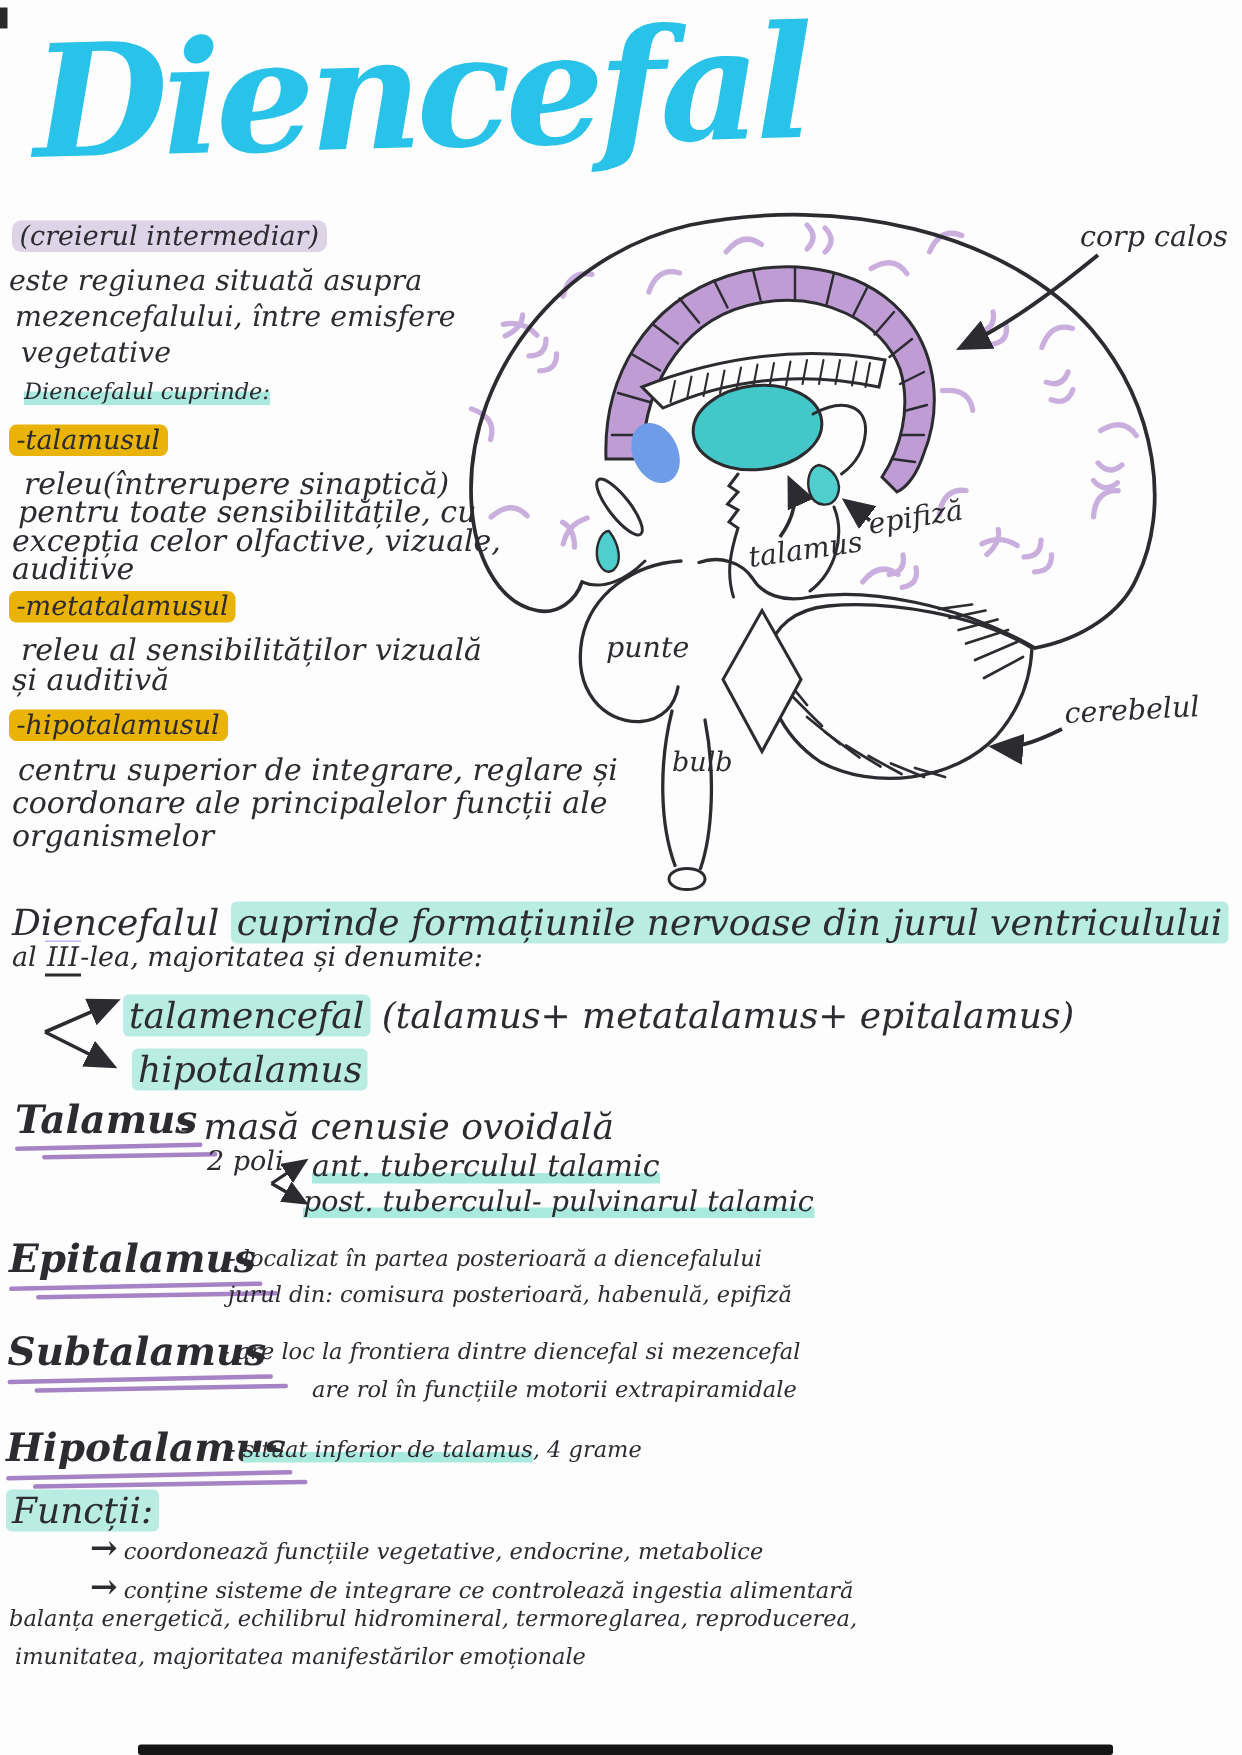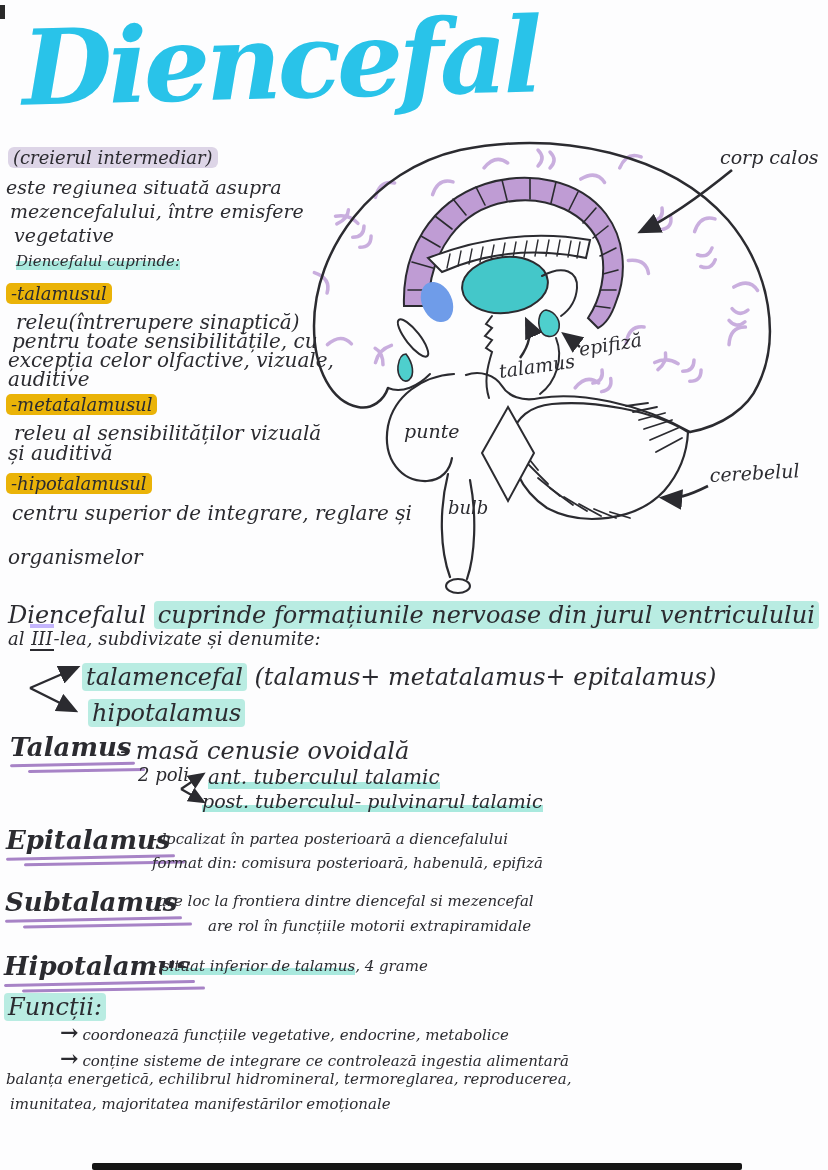--- a/index.html
+++ b/index.html
@@ -18,21 +18,21 @@
   .hl-lav  { background:#ddd5e7; border-radius:6px; padding:0 5px; }
   .hl-pur  { background:#eab308; border-radius:5px; padding:0 5px; }
   .hl-teal { background:#b9ece2; border-radius:4px; padding:0 4px; }
   .ul-teal { box-shadow: inset 0 -9px 0 #a9e9de; }
   .ul-teal-thin { box-shadow: inset 0 -7px 0 #a9e9de; font-style: italic; }
   .hp { position:relative; display:inline-block; }
   .hp::before { content:""; position:absolute; left:0; right:-4px; bottom:-3px; height:3px;
     background:#a783c6; border-radius:3px; transform:rotate(-1.2deg); }
   .hp::after  { content:""; position:absolute; left:18px; right:-14px; bottom:-9px; height:3px;
     background:#a783c6; border-radius:3px; transform:rotate(-1deg); }
-  .roman { border-top:4px solid #c4b5fd; border-bottom:2px solid #2b2b30; padding:0 1px; }
+  .roman { border-top:1px solid #c4b5fd; border-bottom:2px solid #2b2b30; padding:0 1px; }
   .arrow { font-style:normal; font-weight:bold; font-size:22px; }
   svg text { font-family:"DejaVu Serif", serif; font-style:italic; fill:#2b2b30; }
   .diagram { position:absolute; left:280px; top:130px; }
   .fork { position:absolute; }
   .bottom-bar { position:absolute; left:92px; top:1163px; width:650px; height:7px; background:#151515; border-radius:2px; }
   .corner-mark { position:absolute; left:0; top:5px; width:5px; height:14px; background:#2a2a2a; }
 </style>
 </head>
 <body>
 
@@ -54,20 +54,21 @@
   <div class="t s18" style="left:12px; top:330px;">pentru toate sensibilitățile, cu</div>
   <div class="t s18" style="left:8px;  top:349px;">excepția celor olfactive, vizuale,</div>
   <div class="t s18" style="left:8px;  top:368px;">auditive</div>
 
   <div class="t s21" style="left:6px; top:395px;"><span class="hl-pur">-metatalamusul</span></div>
   <div class="t s18" style="left:14px; top:422px;">releu al sensibilităților vizuală</div>
   <div class="t s18" style="left:8px;  top:442px;">și auditivă</div>
 
   <div class="t s21" style="left:6px; top:474px;"><span class="hl-pur">-hipotalamusul</span></div>
   <div class="t s18" style="left:12px; top:502px;">centru superior de integrare, reglare și</div>
+  <div class="t s18" style="left:8px;  top:524px;">coordonare ale principalelor funcții ale</div>
   <div class="t s18" style="left:8px;  top:546px;">organismelor</div>
 
   <svg class="diagram" width="548" height="480" viewBox="0 0 548 480">
     <defs>
       <marker id="ah" markerWidth="9" markerHeight="8" refX="7" refY="4" orient="auto">
         <path d="M0,0 L9,4 L0,8 Z" fill="#2b2b30"></path>
       </marker>
       <path id="sqa" d="M0,10 Q10,-5 23,3" fill="none" stroke="#c9aede" stroke-width="3.5" stroke-linecap="round"></path>
       <path id="sqb" d="M0,0 Q8,8 0,16 M12,2 Q20,10 12,18" fill="none" stroke="#c9aede" stroke-width="3.5" stroke-linecap="round"></path>
       <path id="sqc" d="M0,13 Q10,4 23,8 M8,1 Q12,9 5,19" fill="none" stroke="#c9aede" stroke-width="3.5" stroke-linecap="round"></path>
@@ -194,21 +195,21 @@
     <path fill="none" stroke="#2b2b30" stroke-width="2.4" marker-end="url(#ah)" d="M 300,217 C 293,212 289,208 285,205"></path>
 
     <text x="124" y="308" font-size="19">punte</text>
     <text x="168" y="384" font-size="18">bulb</text>
 
     <text x="430" y="352" font-size="19" transform="rotate(-3 430 352)">cerebelul</text>
     <path fill="none" stroke="#2b2b30" stroke-width="2.6" marker-end="url(#ah)" d="M 428,356 C 408,366 396,369 384,368"></path>
   </svg>
 
   <div class="t s22" style="left:8px; top:602px;"><span>Diencefalul </span><span class="hl-teal">cuprinde formațiunile nervoase din jurul ventriculului</span></div>
-  <div class="t s21" style="left:8px; top:629px;"><span>al </span><span class="roman">III</span><span>-lea, subdivizate și denumite:</span></div>
+  <div class="t s21" style="left:8px; top:629px;"><span>al </span><span class="roman">III</span><span>-lea, majoritatea și denumite:</span></div>
 
   <svg class="fork" style="left:24px; top:660px;" width="60" height="58" viewBox="0 0 60 58">
     <defs>
       <marker id="ah2" markerWidth="9" markerHeight="8" refX="7" refY="4" orient="auto">
           <path d="M0,0 L9,4 L0,8 Z" fill="#2b2b30"></path>
         </marker>
     </defs>
     <path d="M 6,28 L 52,8" fill="none" stroke="#2b2b30" stroke-width="2.4" marker-end="url(#ah2)"></path>
     <path d="M 6,28 L 50,50" fill="none" stroke="#2b2b30" stroke-width="2.4" marker-end="url(#ah2)"></path>
   </svg>
@@ -225,21 +226,21 @@
         </marker>
     </defs>
     <path d="M 3,21 L 24,7" fill="none" stroke="#2b2b30" stroke-width="2.2" marker-end="url(#ah3)"></path>
     <path d="M 3,21 L 24,33" fill="none" stroke="#2b2b30" stroke-width="2.2" marker-end="url(#ah3)"></path>
   </svg>
   <div class="t s18" style="left:208px; top:766px;"><span class="ul-teal-thin">ant. tuberculul talamic</span></div>
   <div class="t s19" style="left:202px; top:791px;"><span class="ul-teal-thin">post. tuberculul- pulvinarul talamic</span></div>
 
   <div class="t s26" style="left:6px; top:826px;"><span class="hp">Epitalamus</span></div>
   <div class="t s20" style="left:152px; top:831px;">- localizat în partea posterioară a diencefalului</div>
-  <div class="t s20" style="left:152px; top:855px;">format din: comisura posterioară, habenulă, epifiză</div>
+  <div class="t s20" style="left:152px; top:855px;">jurul din: comisura posterioară, habenulă, epifiză</div>
 
   <div class="t s26" style="left:5px; top:888px;"><span class="hp">Subtalamus</span></div>
   <div class="t s20" style="left:148px; top:893px;">- are loc la frontiera dintre diencefal si mezencefal</div>
   <div class="t s20" style="left:208px; top:918px;">are rol în funcțiile motorii extrapiramidale</div>
 
   <div class="t s26" style="left:4px; top:952px;"><span class="hp">Hipotalamus</span></div>
   <div class="t s20" style="left:152px; top:958px;"><span>- </span><span class="ul-teal-thin">situat inferior de talamus</span><span>, 4 grame</span></div>
 
   <div class="t s22" style="left:4px; top:994px;text-align:right;"><span class="hl-teal">Funcții:</span></div>
   <div class="t" style="left:60px; top:1020px;"><span class="arrow">→</span><span class="s20" style="margin-left:4px;">coordonează funcțiile vegetative, endocrine, metabolice</span></div>

